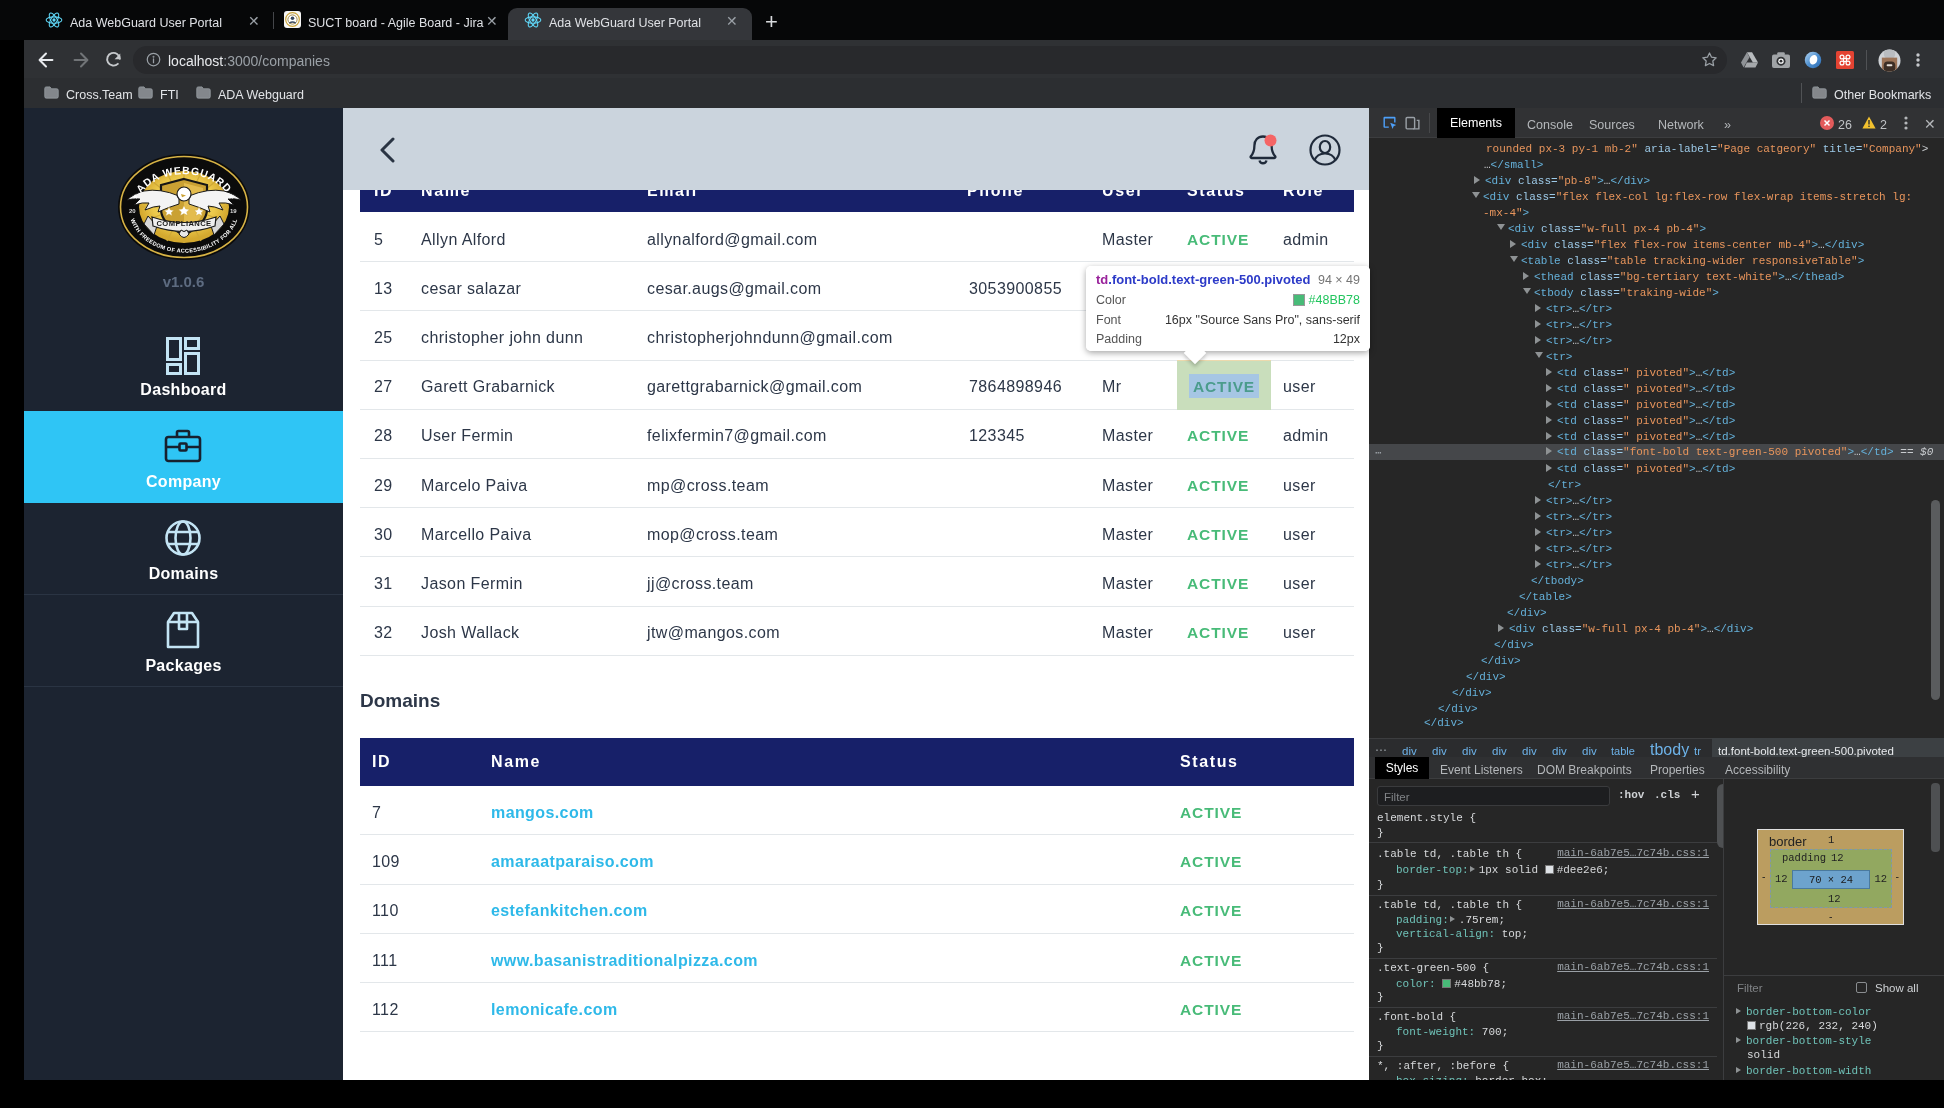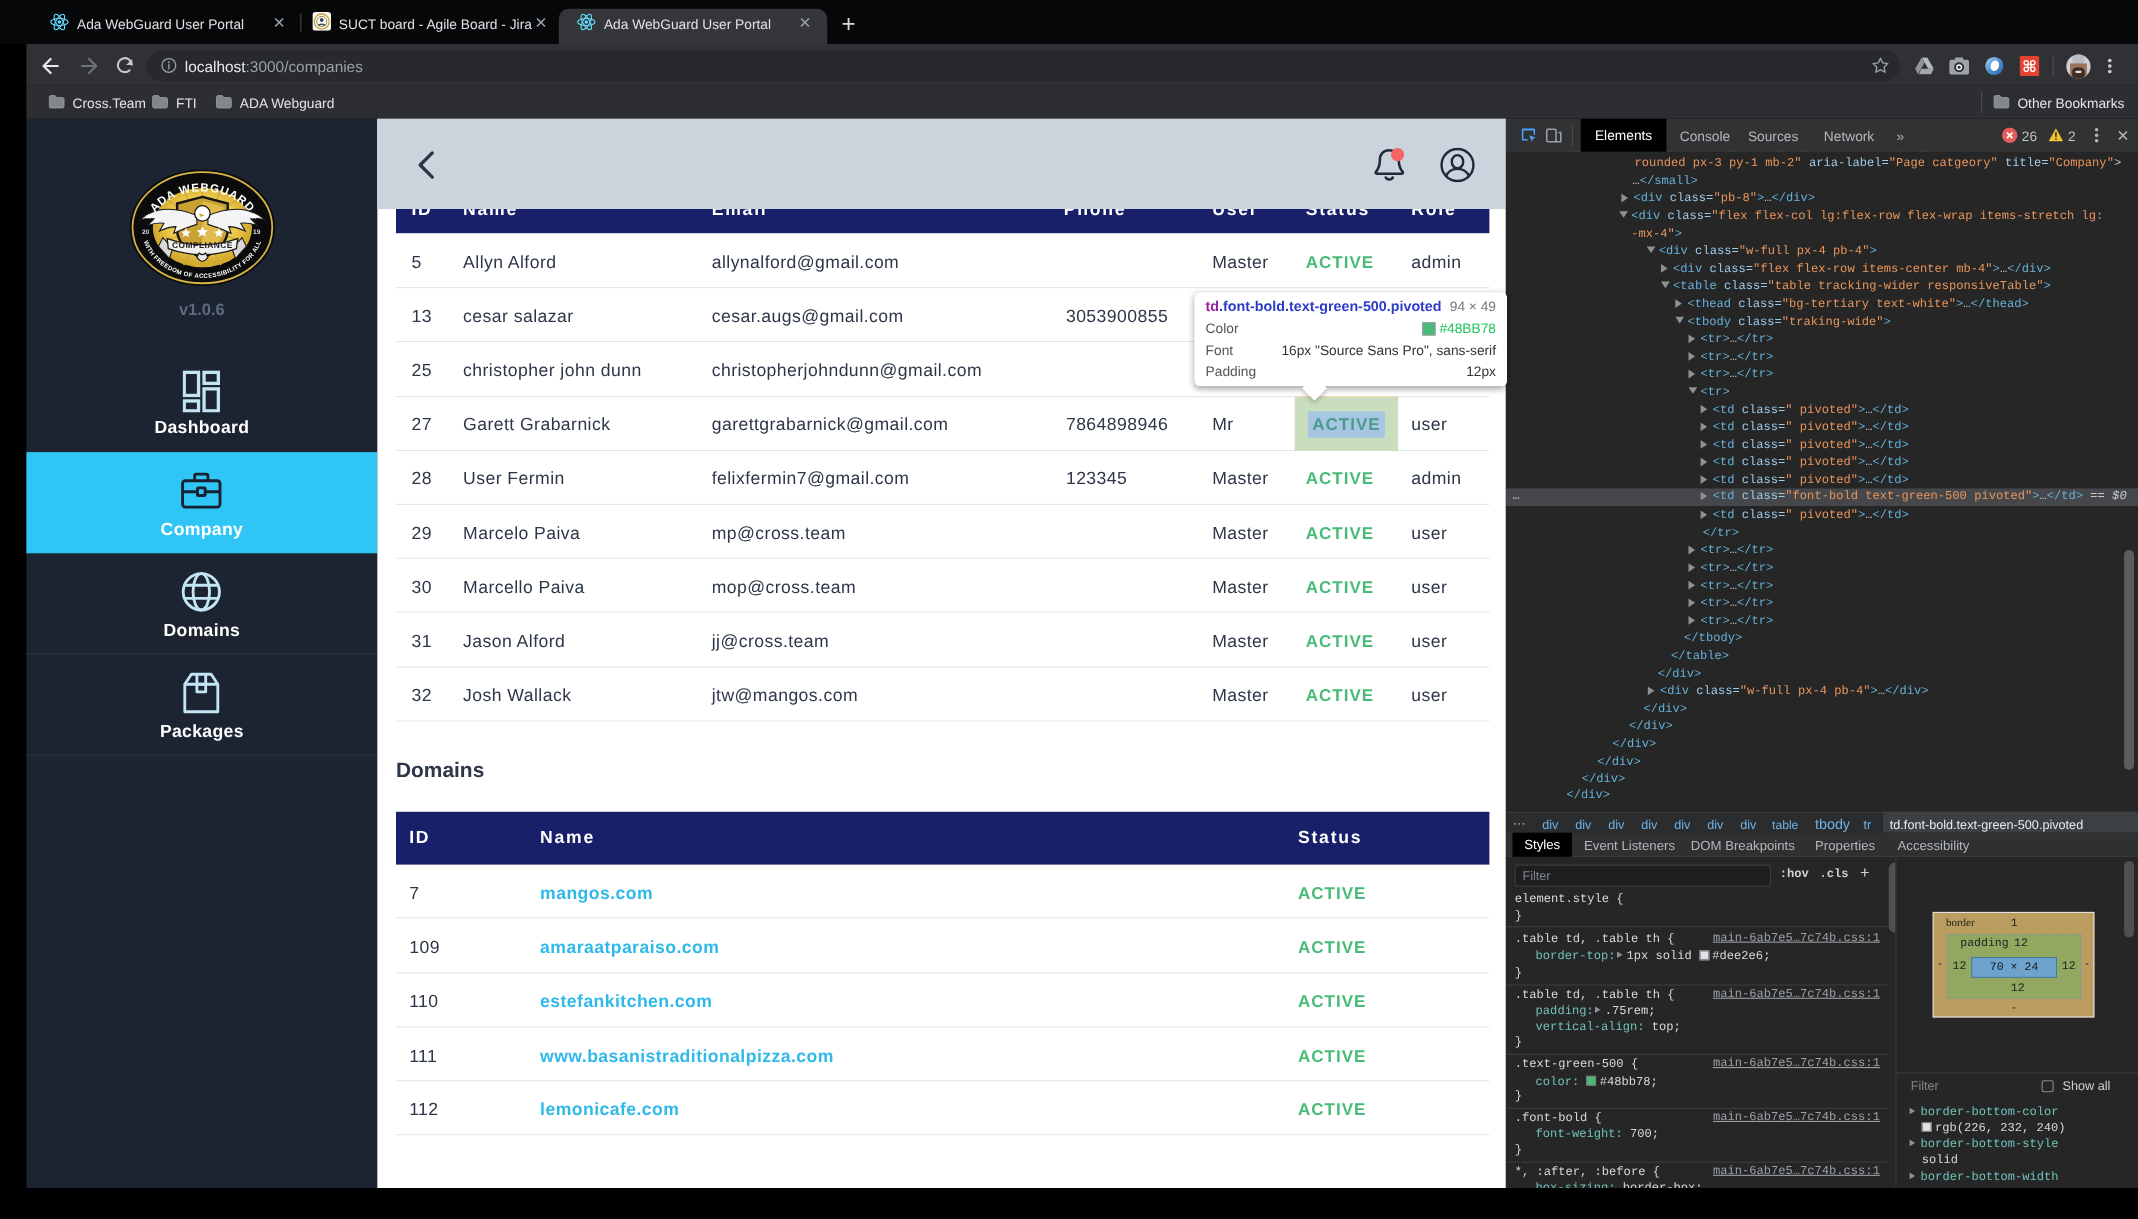--- a/index.html
+++ b/index.html
@@ -340,21 +340,21 @@
 <div class="abs" style="left:1187px;top:476.6px"><span class="actv">ACTIVE</span></div>
 <div class="abs" style="left:360px;top:508.2px;width:994px;height:49.2px;border-bottom:1px solid #e3e7ea"></div>
 <div class="abs" style="left:374px;top:525.8px"><span class="app">30</span></div>
 <div class="abs" style="left:421px;top:525.8px"><span class="app">Marcello Paiva</span></div>
 <div class="abs" style="left:647px;top:525.8px"><span class="app">mop@cross.team</span></div>
 <div class="abs" style="left:1102px;top:525.8px"><span class="app">Master</span></div>
 <div class="abs" style="left:1283px;top:525.8px"><span class="app">user</span></div>
 <div class="abs" style="left:1187px;top:525.8px"><span class="actv">ACTIVE</span></div>
 <div class="abs" style="left:360px;top:557.4px;width:994px;height:49.2px;border-bottom:1px solid #e3e7ea"></div>
 <div class="abs" style="left:374px;top:575.0px"><span class="app">31</span></div>
-<div class="abs" style="left:421px;top:575.0px"><span class="app">Jason Alford</span></div>
+<div class="abs" style="left:421px;top:575.0px"><span class="app">Jason Fermin</span></div>
 <div class="abs" style="left:647px;top:575.0px"><span class="app">jj@cross.team</span></div>
 <div class="abs" style="left:1102px;top:575.0px"><span class="app">Master</span></div>
 <div class="abs" style="left:1283px;top:575.0px"><span class="app">user</span></div>
 <div class="abs" style="left:1187px;top:575.0px"><span class="actv">ACTIVE</span></div>
 <div class="abs" style="left:360px;top:606.6px;width:994px;height:49.2px;border-bottom:1px solid #e3e7ea"></div>
 <div class="abs" style="left:374px;top:624.2px"><span class="app">32</span></div>
 <div class="abs" style="left:421px;top:624.2px"><span class="app">Josh Wallack</span></div>
 <div class="abs" style="left:647px;top:624.2px"><span class="app">jtw@mangos.com</span></div>
 <div class="abs" style="left:1102px;top:624.2px"><span class="app">Master</span></div>
 <div class="abs" style="left:1283px;top:624.2px"><span class="app">user</span></div>
@@ -502,21 +502,21 @@
 <div class="abs" style="left:1369px;top:738px;width:575px;height:19px;background:#2b2c2e;border-top:1px solid #3c3d3f"></div>
 <div class="abs" style="left:1375px;top:740px"><span style="font-size:12px;color:#9aa0a6">⋯</span></div>
 <div class="abs" style="left:1402px;top:741px"><span style="font-size:11.5px;color:#6db2e8">div</span></div>
 <div class="abs" style="left:1432px;top:741px"><span style="font-size:11.5px;color:#6db2e8">div</span></div>
 <div class="abs" style="left:1462px;top:741px"><span style="font-size:11.5px;color:#6db2e8">div</span></div>
 <div class="abs" style="left:1492px;top:741px"><span style="font-size:11.5px;color:#6db2e8">div</span></div>
 <div class="abs" style="left:1522px;top:741px"><span style="font-size:11.5px;color:#6db2e8">div</span></div>
 <div class="abs" style="left:1552px;top:741px"><span style="font-size:11.5px;color:#6db2e8">div</span></div>
 <div class="abs" style="left:1582px;top:741px"><span style="font-size:11.5px;color:#6db2e8">div</span></div>
 <div class="abs" style="left:1611px;top:741px"><span style="font-size:11px;color:#6db2e8">table</span></div>
-<div class="abs" style="left:1650px;top:741px"><span style="font-size:13px;color:#6db2e8">tbody</span></div>
+<div class="abs" style="left:1650px;top:741px"><span style="font-size:16px;color:#6db2e8">tbody</span></div>
 <div class="abs" style="left:1694px;top:741px"><span style="font-size:11.5px;color:#6db2e8">tr</span></div>
 <div class="abs" style="left:1712px;top:738px;width:232px;height:19px;background:#3c4043"></div>
 <div class="abs" style="left:1718px;top:741px"><span style="font-size:11.5px;color:#e8eaed">td.font-bold.text-green-500.pivoted</span></div>
 <div class="abs" style="left:1369px;top:757px;width:575px;height:22px;background:#2f3032;border-bottom:1px solid #3c3d3f"></div>
 <div class="abs" style="left:1375px;top:757px;width:54px;height:22px;background:#000;color:#fff;font-size:12px;text-align:center;line-height:22px">Styles</div>
 <div class="abs" style="left:1440px;top:760px"><span style="font-size:12px;color:#b4b7ba">Event Listeners</span></div>
 <div class="abs" style="left:1537px;top:760px"><span style="font-size:12px;color:#b4b7ba">DOM Breakpoints</span></div>
 <div class="abs" style="left:1650px;top:760px"><span style="font-size:12px;color:#b4b7ba">Properties</span></div>
 <div class="abs" style="left:1725px;top:760px"><span style="font-size:12px;color:#b4b7ba">Accessibility</span></div>
 <div class="abs" style="left:1369px;top:779px;width:348px;height:301px;background:#262626;overflow:hidden">
@@ -549,21 +549,21 @@
 <div class="abs mono" style="left:8px;top:260px;line-height:14px"><span class="sel">}</span></div>
 <div class="abs" style="left:0;top:277px;width:348px;height:1px;background:#3c3d3f"></div>
 <div class="abs mono" style="left:8px;top:280px;line-height:14px"><span class="sel">*, :after, :before {</span></div>
 <div class="abs mono" style="right:8px;top:280px"><span class="lnk">main-6ab7e5…7c74b.css:1</span></div>
 <div class="abs mono" style="left:27px;top:295px;line-height:14px"><span class="pn">box-sizing:</span> <span class="pv">border-box;</span></div>
 </div>
 <div class="abs" style="left:1717px;top:784px;width:12px;height:64px;background:#4e5052;border-radius:6px"></div>
 <div class="abs" style="left:1723px;top:779px;width:221px;height:301px;background:#262626;overflow:hidden">
 <div class="abs" style="left:0;top:0;width:1px;height:301px;background:#3c3d3f"></div>
 <div class="abs" style="left:34px;top:50px;width:147px;height:96px;background:#bb9d60;border:1px solid #e0e0e0">
-<div style="position:absolute;left:11px;top:4px;font-size:10px;color:#222;font-family:Liberation Serif, serif">border</div>
+<div style="position:absolute;left:11px;top:4px;font-size:13px;color:#222;font-family:Liberation Sans, sans-serif">border</div>
 <div style="position:absolute;left:70px;top:4px;font-size:10.5px;color:#222;font-family:'Liberation Mono',monospace">1</div>
 <div class="abs" style="left:12px;top:19px;width:122px;height:59px;background:#92a860;border:1px dashed #8296ac">
 <div style="position:absolute;left:11px;top:2px;font-size:10.5px;color:#222;font-family:'Liberation Mono',monospace">padding</div>
 <div style="position:absolute;left:60px;top:2px;font-size:10.5px;color:#222;font-family:'Liberation Mono',monospace">12</div>
 <div style="position:absolute;left:4px;top:23px;font-size:10.5px;color:#222;font-family:'Liberation Mono',monospace">12</div>
 <div style="position:absolute;right:4px;top:23px;font-size:10.5px;color:#222;font-family:'Liberation Mono',monospace">12</div>
 <div style="position:absolute;left:57px;top:43px;font-size:10.5px;color:#222;font-family:'Liberation Mono',monospace">12</div>
 <div class="abs" style="left:21px;top:20px;width:78px;height:19px;background:#6da3cd;border:1px solid #4a7a9e;text-align:center;font-size:10.5px;color:#1a1a1a;line-height:18px;font-family:'Liberation Mono',monospace">70 × 24</div>
 </div>
 <div style="position:absolute;left:4px;top:40px;font-size:10.5px;color:#222">-</div>

